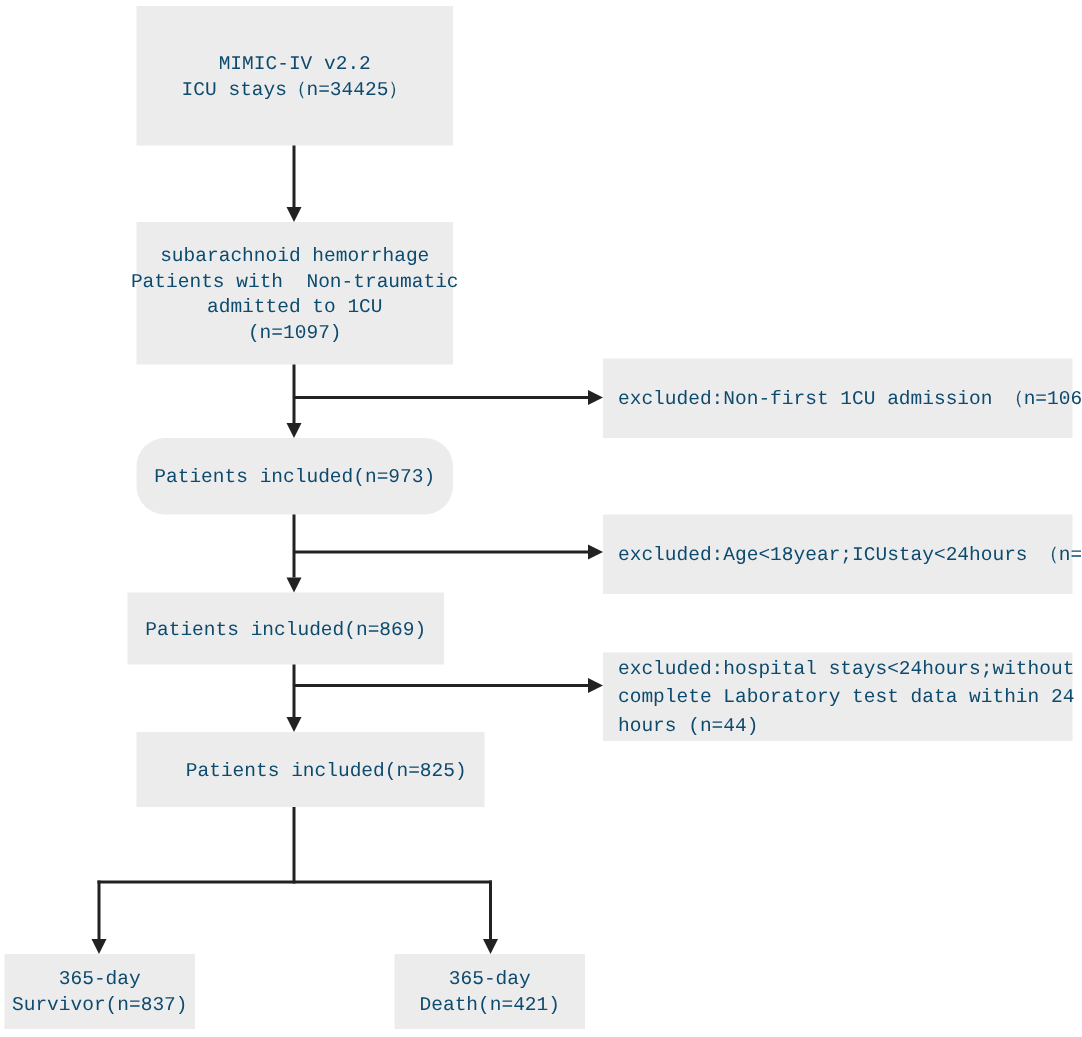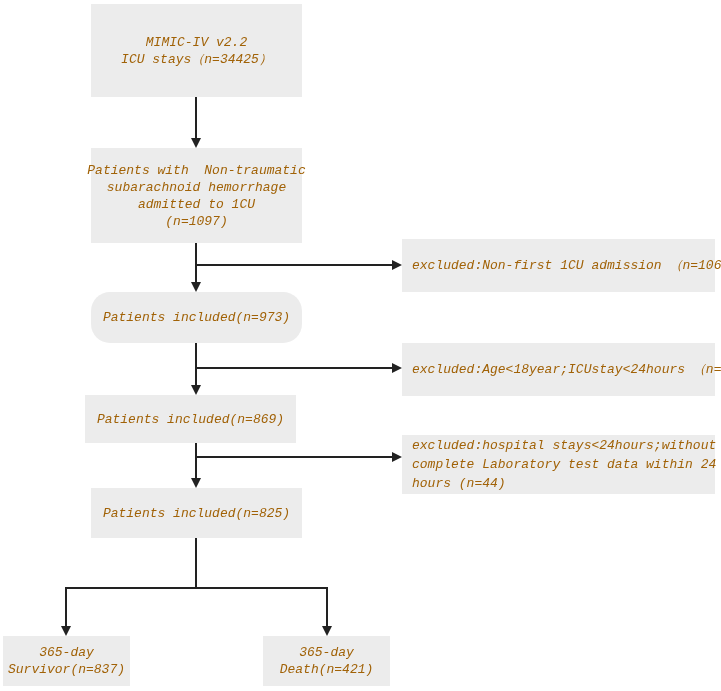--- a/index.html
+++ b/index.html
@@ -1,23 +1,22 @@
 <!DOCTYPE html>
 <html><head>
 <meta charset="utf-8">
 <style>
   html,body{margin:0;padding:0;background:#ffffff;}
   #canvas{
     position:relative;
     width:721px;height:691px;
     background:#ffffff;
     font-family:"Liberation Mono","DejaVu Sans Mono",monospace;
-    color:#a16207;
+    color:#0c4a6e;
     overflow:hidden;
-    font-style:italic;
   }
   .box{
     position:absolute;
     background:#ececec;
     display:flex;
     flex-direction:column;
     align-items:center;
     justify-content:center;
     text-align:center;
     font-size:13px;
@@ -51,35 +50,35 @@
 <body>
 
 <div id="canvas">
 
   <div class="box" style="left:91px;top:4px;width:211px;height:93px;">
     <div class="line">MIMIC-IV v2.2</div>
     <div class="line">ICU stays（n=34425）</div>
   </div>
 
   <div class="box" style="left:91px;top:148px;width:211px;height:95px;">
+    <div class="line">subarachnoid hemorrhage</div>
     <div class="line">Patients with  Non-traumatic</div>
-    <div class="line">subarachnoid hemorrhage</div>
     <div class="line">admitted to 1CU</div>
     <div class="line">(n=1097)</div>
   </div>
 
   <div class="box" style="left:91px;top:292px;width:211px;height:51px;border-radius:19px;">
     <div class="line">Patients included(n=973)</div>
   </div>
 
   <div class="box" style="left:85px;top:395px;width:211px;height:48px;">
     <div class="line">Patients included(n=869)</div>
   </div>
 
-  <div class="box" style="left:91px;top:488px;width:211px;height:50px;">
+  <div class="box" style="left:91px;top:488px;width:211px;height:50px;padding-left:21px;">
     <div class="line">Patients included(n=825)</div>
   </div>
 
   <div class="box left" style="left:402px;top:239px;width:313px;height:53px;">
     <div class="line">excluded:Non-first 1CU admission （n=106）</div>
   </div>
 
   <div class="box left" style="left:402px;top:343px;width:313px;height:53px;">
     <div class="line">excluded:Age&lt;18year;ICUstay&lt;24hours （n=104）</div>
   </div>

